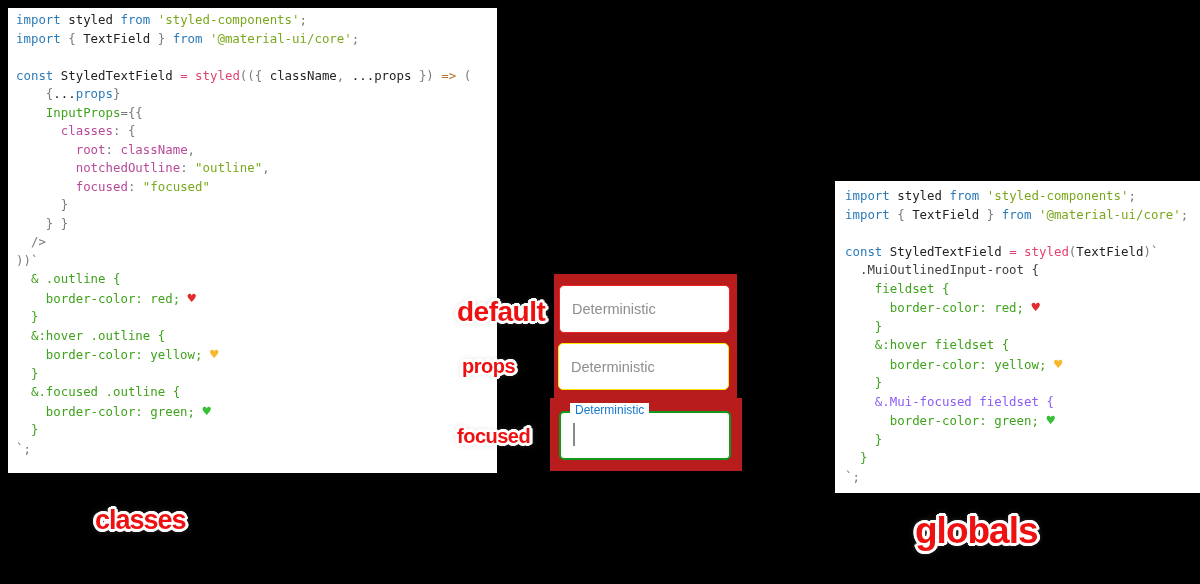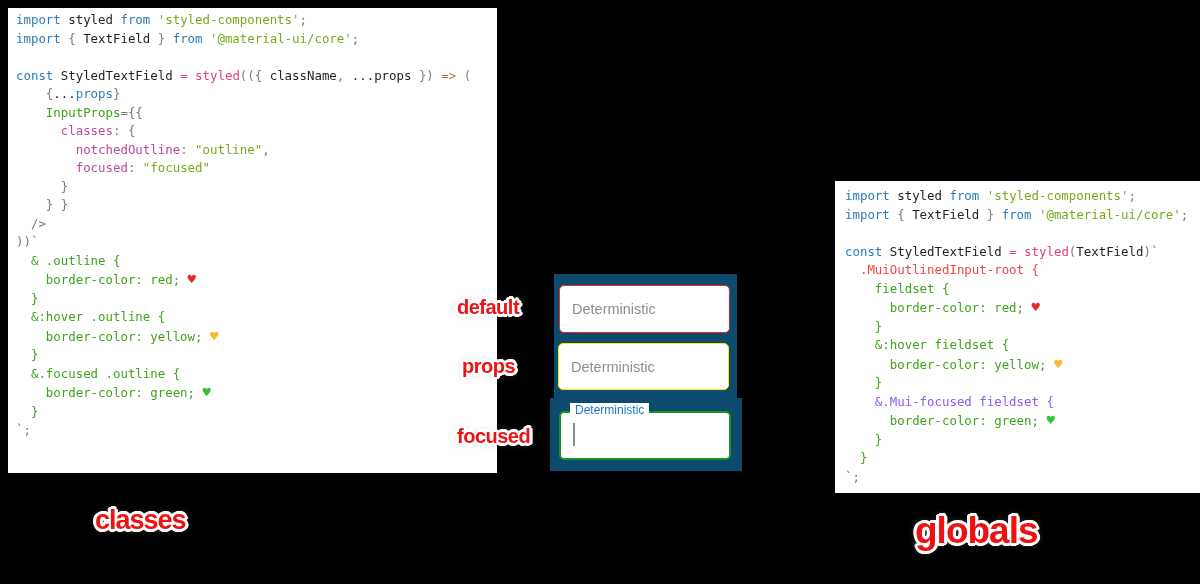--- a/index.html
+++ b/index.html
@@ -9,21 +9,21 @@
 
   
   .code-panel { position:absolute; background:#fff; overflow:hidden; }
   #left-code  { left:8px;   top:8px;   width:489px; height:465px; padding:3px 0 0 8px; }
   #right-code { left:835px; top:181px; width:365px; height:312px; padding:6px 0 0 10px; }
   .code-line { font-family:"DejaVu Sans Mono", monospace; font-size:12.4px;
                line-height:18.5px; white-space:pre; }
   .heart { font-size:14px; }
 
   
-  .demo-panel { position:absolute; background:#0c4a6e; }
+  .demo-panel { position:absolute; background:#b91c1c; }
   #demo-top    { left:554px; top:274px; width:183px; height:124px; }
   #demo-bottom { left:550px; top:398px; width:192px; height:73px; }
 
   .tf { position:absolute; background:#fff; border-radius:5px; border:1.5px solid #ccc;
         font-family:"Liberation Sans", sans-serif; font-size:14.5px; color:#8e8e8e;
         padding:0 0 0 12px; outline:none; }
   .tf::placeholder { color:#8e8e8e; opacity:1; }
   #tf-default { left:5px; top:11px; width:171px; height:48px; }
   #tf-hover   { left:4px; top:69px; width:171px; height:47px; }
   #tf-focused-wrap { position:absolute; left:9px; top:13px; width:172px; height:49px; }
@@ -34,39 +34,40 @@
         background:#8a8a8a; z-index:2; }
 
   
   .red-label { position:absolute; color:#ee1111; font-weight:bold;
         letter-spacing:-0.5px; white-space:nowrap;
         text-shadow:
           -3px 0 0 #fff, 3px 0 0 #fff, 0 -3px 0 #fff, 0 3px 0 #fff,
           -2px -2px 0 #fff, 2px -2px 0 #fff, -2px 2px 0 #fff, 2px 2px 0 #fff,
           -3px -1px 0 #fff, 3px 1px 0 #fff, -1px 3px 0 #fff, 1px -3px 0 #fff,
           0 0 7px rgba(150,150,150,0.9); }
-  #label-default { left:457px; top:296px; font-size:20px; }
+  #label-default { left:457px; top:296px; font-size:28px; }
   #label-hover   { left:462px; top:355px; font-size:20px; }
   #label-focused { left:457px; top:425px; font-size:20px; }
   #caption-classes { left:95px;  top:505px; font-size:27px; letter-spacing:-1px; }
   #caption-globals { left:915px; top:510px; font-size:37px; letter-spacing:-1px; }
 </style>
 </head>
 <body>
 
 <div id="stage">
 
   <div id="left-code" class="code-panel">
       <div class="code-line"><span style="color: rgb(43, 123, 185);">import</span><span style="color: rgb(34, 34, 34);"> styled </span><span style="color: rgb(43, 123, 185);">from</span><span style="color: rgb(122, 168, 28);"> 'styled-components'</span><span style="color: rgb(122, 122, 122);">;</span></div>
       <div class="code-line"><span style="color: rgb(43, 123, 185);">import</span><span style="color: rgb(122, 122, 122);"> { </span><span style="color: rgb(34, 34, 34);">TextField</span><span style="color: rgb(122, 122, 122);"> } </span><span style="color: rgb(43, 123, 185);">from</span><span style="color: rgb(122, 168, 28);"> '@material-ui/core'</span><span style="color: rgb(122, 122, 122);">;</span></div>
       <div class="code-line">&nbsp;</div>
       <div class="code-line"><span style="color: rgb(43, 123, 185);">const</span><span style="color: rgb(34, 34, 34);"> StyledTextField </span><span style="color: rgb(224, 67, 110);">=</span><span style="color: rgb(34, 34, 34);"> </span><span style="color: rgb(224, 67, 110);">styled</span><span style="color: rgb(122, 122, 122);">(({ </span><span style="color: rgb(34, 34, 34);">className</span><span style="color: rgb(122, 122, 122);">, </span><span style="color: rgb(34, 34, 34);">...props</span><span style="color: rgb(122, 122, 122);"> }) </span><span style="color: rgb(181, 114, 45);">=&gt;</span><span style="color: rgb(122, 122, 122);"> (</span></div>
       <div class="code-line"><span style="color: rgb(122, 122, 122);">    {</span><span style="color: rgb(34, 34, 34);">...</span><span style="color: rgb(43, 123, 185);">props</span><span style="color: rgb(122, 122, 122);">}</span></div>
       <div class="code-line"><span style="color: rgb(63, 163, 28);">    InputProps</span><span style="color: rgb(122, 122, 122);">={{</span></div>
       <div class="code-line"><span style="color: rgb(184, 74, 155);">      classes</span><span style="color: rgb(122, 122, 122);">: {</span></div>
+      <div class="code-line"><span style="color: rgb(184, 74, 155);">        root</span><span style="color: rgb(122, 122, 122);">: </span><span style="color: rgb(184, 74, 155);">className</span><span style="color: rgb(122, 122, 122);">,</span></div>
       <div class="code-line"><span style="color: rgb(184, 74, 155);">        notchedOutline</span><span style="color: rgb(122, 122, 122);">: </span><span style="color: rgb(122, 168, 28);">"outline"</span><span style="color: rgb(122, 122, 122);">,</span></div>
       <div class="code-line"><span style="color: rgb(184, 74, 155);">        focused</span><span style="color: rgb(122, 122, 122);">: </span><span style="color: rgb(122, 168, 28);">"focused"</span></div>
       <div class="code-line"><span style="color: rgb(122, 122, 122);">      }</span></div>
       <div class="code-line"><span style="color: rgb(122, 122, 122);">    } }</span></div>
       <div class="code-line"><span style="color: rgb(122, 122, 122);">  /&gt;</span></div>
       <div class="code-line"><span style="color: rgb(122, 122, 122);">))`</span></div>
       <div class="code-line"><span style="color: rgb(63, 163, 28);">  &amp; .outline {</span></div>
       <div class="code-line"><span style="color: rgb(63, 163, 28);">    border-color: red; </span><span class="heart" style="color: rgb(226, 43, 43);">♥</span></div>
       <div class="code-line"><span style="color: rgb(63, 163, 28);">  }</span></div>
       <div class="code-line"><span style="color: rgb(63, 163, 28); margin-top: 39px;">  &amp;:hover .outline {</span></div>
@@ -76,21 +77,21 @@
       <div class="code-line"><span style="color: rgb(63, 163, 28);">    border-color: green; </span><span class="heart" style="color: rgb(53, 193, 53);">♥</span></div>
       <div class="code-line"><span style="color: rgb(63, 163, 28);">  }</span></div>
       <div class="code-line"><span style="color: rgb(122, 122, 122);">`;</span></div>
     </div>
 
   <div id="right-code" class="code-panel">
       <div class="code-line"><span style="color: rgb(43, 123, 185);">import</span><span style="color: rgb(34, 34, 34);"> styled </span><span style="color: rgb(43, 123, 185);">from</span><span style="color: rgb(122, 168, 28);"> 'styled-components'</span><span style="color: rgb(122, 122, 122);">;</span></div>
       <div class="code-line"><span style="color: rgb(43, 123, 185);">import</span><span style="color: rgb(122, 122, 122);"> { </span><span style="color: rgb(34, 34, 34);">TextField</span><span style="color: rgb(122, 122, 122);"> } </span><span style="color: rgb(43, 123, 185);">from</span><span style="color: rgb(122, 168, 28);"> '@material-ui/core'</span><span style="color: rgb(122, 122, 122);">;</span></div>
       <div class="code-line">&nbsp;</div>
       <div class="code-line"><span style="color: rgb(43, 123, 185);">const</span><span style="color: rgb(34, 34, 34);"> StyledTextField </span><span style="color: rgb(224, 67, 110);">=</span><span style="color: rgb(34, 34, 34);"> </span><span style="color: rgb(224, 67, 110);">styled</span><span style="color: rgb(122, 122, 122);">(</span><span style="color: rgb(34, 34, 34);">TextField</span><span style="color: rgb(122, 122, 122);">)`</span></div>
-      <div class="code-line"><span style="color: #ef4444;">  .MuiOutlinedInput-root {</span></div>
+      <div class="code-line"><span style="color: #404040;">  .MuiOutlinedInput-root {</span></div>
       <div class="code-line"><span style="color: rgb(63, 163, 28);">    fieldset {</span></div>
       <div class="code-line"><span style="color: rgb(63, 163, 28);">      border-color: red; </span><span class="heart" style="color: rgb(226, 43, 43);">♥</span></div>
       <div class="code-line"><span style="color: rgb(63, 163, 28);">    }</span></div>
       <div class="code-line"><span style="color: rgb(63, 163, 28);">    &amp;:hover fieldset {</span></div>
       <div class="code-line"><span style="color: rgb(63, 163, 28);">      border-color: yellow; </span><span class="heart" style="color: rgb(247, 185, 41);">♥</span></div>
       <div class="code-line"><span style="color: rgb(63, 163, 28);">    }</span></div>
       <div class="code-line"><span style="color: #8b5cf6;">    &amp;.Mui-focused fieldset {</span></div>
       <div class="code-line"><span style="color: rgb(63, 163, 28);">      border-color: green; </span><span class="heart" style="color: rgb(53, 193, 53);">♥</span></div>
       <div class="code-line"><span style="color: rgb(63, 163, 28);">    }</span></div>
       <div class="code-line"><span style="color: rgb(63, 163, 28);">  }</span></div>

